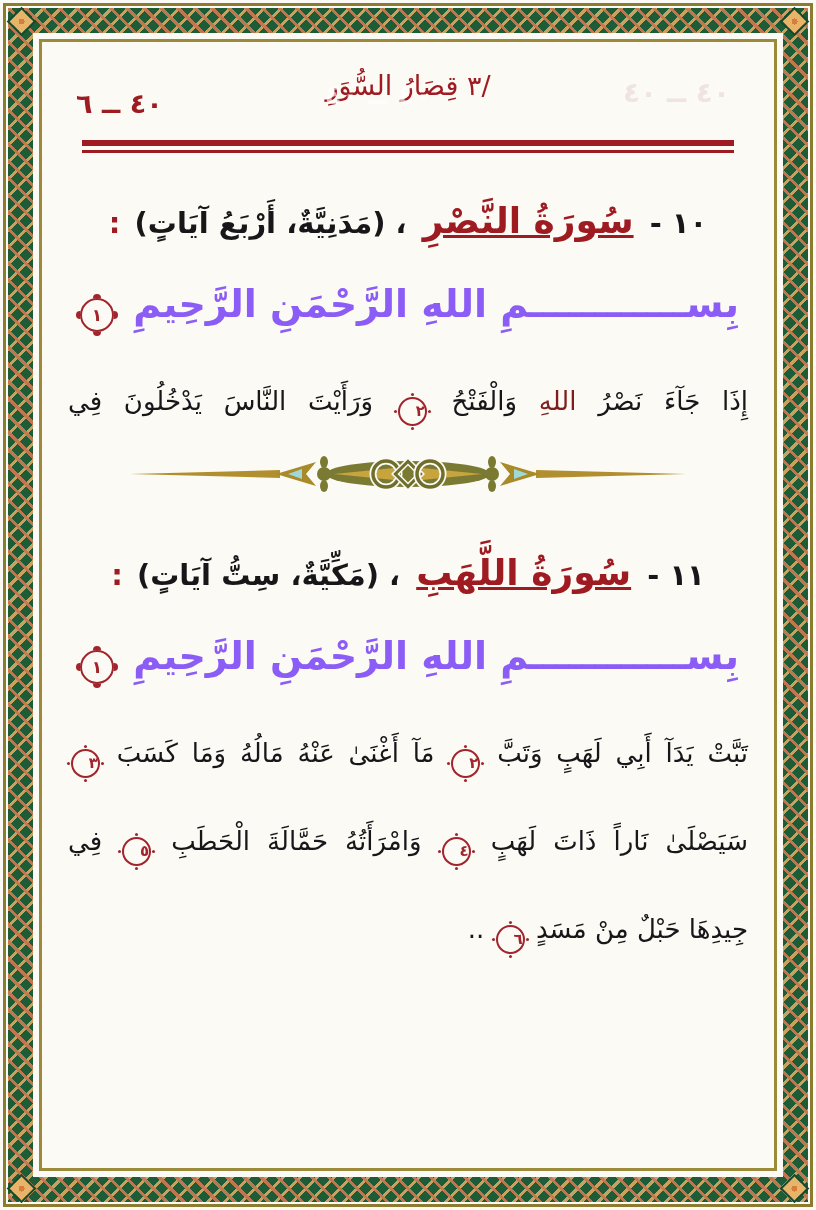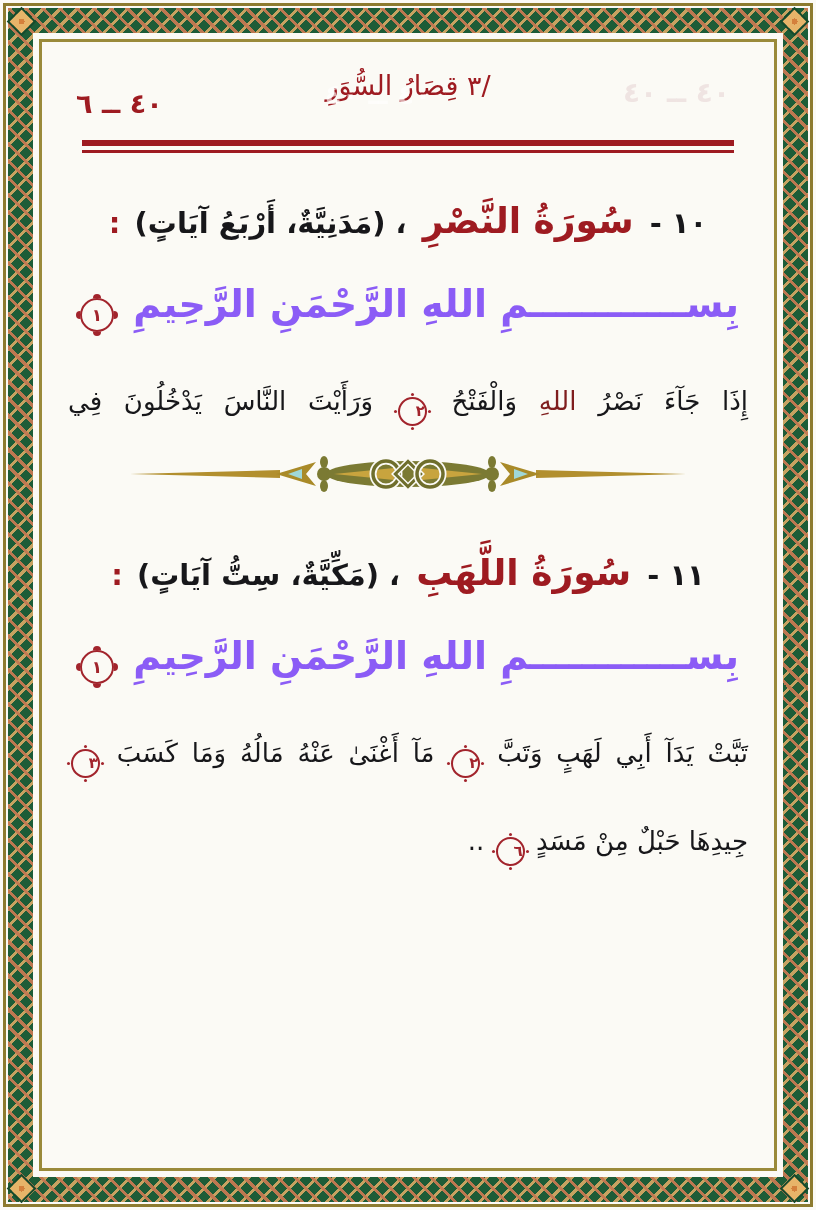--- a/index.html
+++ b/index.html
@@ -50,21 +50,21 @@
     position:absolute;left:0;right:60px;top:8px;text-align:center;
     color:rgba(255,255,255,.62);font-weight:bold;font-size:28px;letter-spacing:2px;z-index:2;
   }
   .rule{
     margin:6px 14px 0 14px;height:4px;
     border-top:6px solid #9e1b21;border-bottom:3px solid #9e1b21;
   }
   .section-heading{
     margin-top:42px;text-align:center;font-size:29px;font-weight:bold;line-height:52px;
   }
-  .surah-name{color:#9e1b21;font-size:36px;padding:0 6px;}
+  .surah-name{color:#9e1b21;font-size:36px;padding:0 6px;text-decoration:underline;}
   .red-colon{color:#9e1b21;padding-right:4px;}
   .basmala-row{margin-top:22px;text-align:center;line-height:66px;}
   .basmala-text{color:#8b5cf6;font-size:38px;font-weight:bold;}
   .verse-block{margin-top:6px;}
   .vline{
     font-size:26px;line-height:64px;margin-top:24px;
     text-align:justify;text-justify:inter-word;
   }
   .vline.full{text-align-last:justify;}
   .vline.last{text-align-last:right;}
@@ -152,18 +152,19 @@
         <span class="surah-name">سُورَةُ اللَّهَبِ</span>
         <span>، (مَكِّيَّةٌ، سِتُّ آيَاتٍ)</span>
         <span class="red-colon">:</span>
       </div>
       <div class="basmala-row">
         <span class="basmala-text">بِســــــــــــمِ اللهِ الرَّحْمَنِ الرَّحِيمِ</span>
         <span class="ayah-marker">١</span>
       </div>
       <div class="verse-block">
         <div class="vline full"><span>تَبَّتْ يَدَآ أَبِي لَهَبٍ وَتَبَّ </span><span class="ayah-marker">٢</span><span> مَآ أَغْنَىٰ عَنْهُ مَالُهُ وَمَا كَسَبَ </span><span class="ayah-marker">٣</span></div>
+        <div class="vline full"><span>سَيَصْلَىٰ نَاراً ذَاتَ لَهَبٍ </span><span class="ayah-marker">٤</span><span> وَامْرَأَتُهُ حَمَّالَةَ الْحَطَبِ </span><span class="ayah-marker">٥</span><span> فِي</span></div>
         <div class="vline last"><span>جِيدِهَا حَبْلٌ مِنْ مَسَدٍ </span><span class="ayah-marker">٦</span><span> ..</span></div>
       </div>
     </div>
 
   </div>
 </div>
 
 </body></html>

